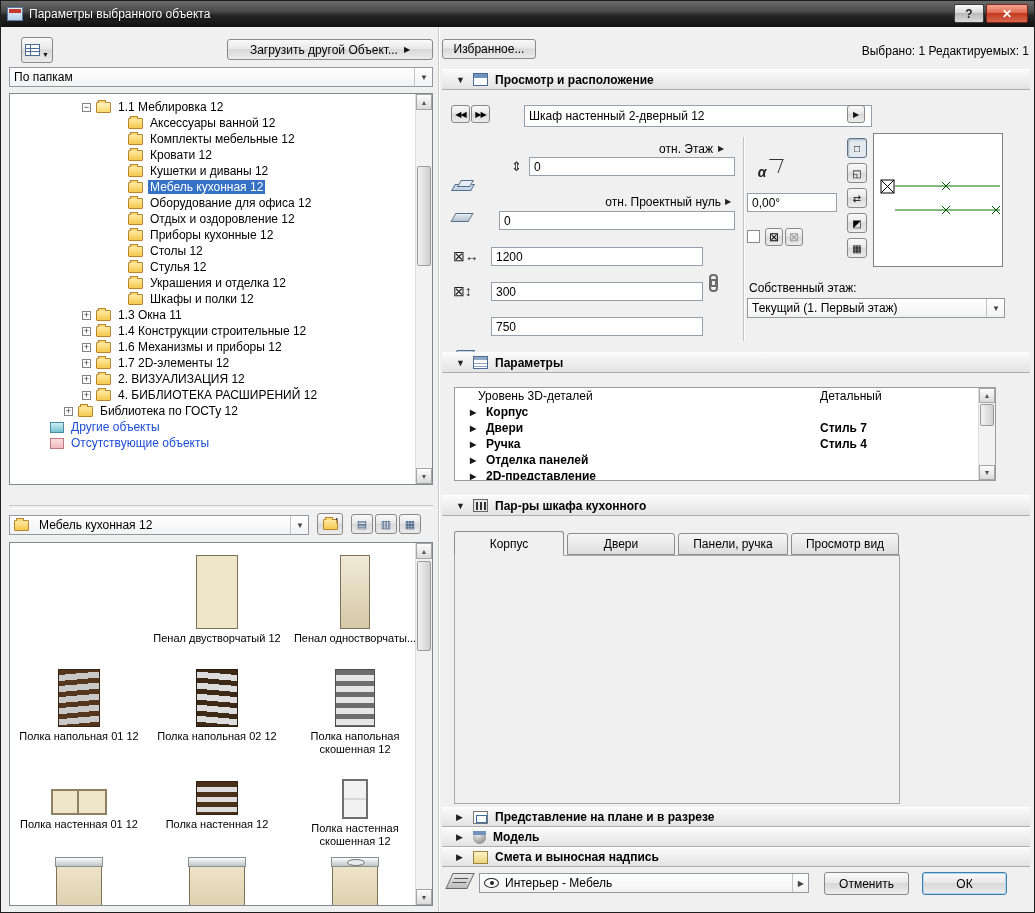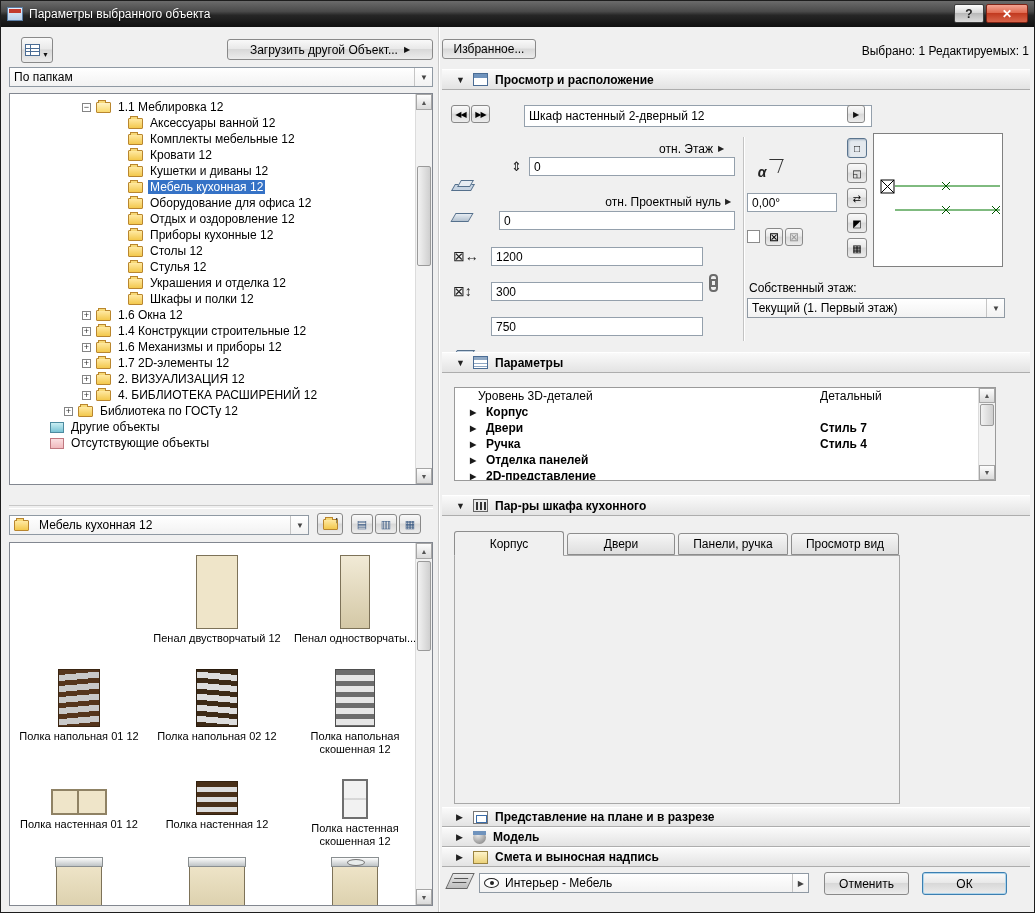--- a/index.html
+++ b/index.html
@@ -63,21 +63,21 @@
   .grid-ico::after { content:""; position:absolute; top:0; bottom:0; left:4px; border-left:1px solid #4a6c94; }
   #treeview-btn .mini-arr { font-size:7px; margin-left:2px; margin-top:8px; }
 
   #load-btn { left:226px; top:38px; width:206px; height:21px; gap:6px; }
   #view-select { left:8px; top:66px; width:424px; height:20px; }
 
   #tree-box { left:8px; top:92px; width:424px; height:392px; background:#fff; border:1px solid #828790; overflow:hidden; }
   .trow { display:flex; align-items:center; height:16px; white-space:nowrap; }
   .t-root { padding-left:40px; } .t-gost { padding-left:54px; } .t-num { padding-left:72px; } .t-child { padding-left:118px; }
   .t-label { padding:0 2px; }
-  .trow.gray { color:#000000; }
+  .trow.gray { color:#1d4ed8; }
   .trow.sel .t-label { background:#3572c6; color:#fff; }
   .exp { width:9px; height:9px; border:1px solid #848484; background:#fff; margin-right:5px; flex:none;
     display:flex; align-items:center; justify-content:center; font-size:9px; line-height:7px; color:#333; }
   .exp.plus::before { content:"+"; } .exp.minus::before { content:"\2212"; }
   .fold { width:15px; height:11px; background:linear-gradient(#ffe9a2,#f3c84c); border:1px solid #b9862e; border-radius:1px; position:relative; margin-right:5px; flex:none; }
   .fold::before { content:""; position:absolute; top:-3px; left:1px; width:6px; height:2px; background:#f7d977; border:1px solid #b9862e; border-bottom:none; }
   .fold.open { background:linear-gradient(#fff3c4,#f9d96d); }
   .ico-other { width:14px; height:11px; background:linear-gradient(#c9eef3,#79c3d4); border:1px solid #4d8ba0; margin-right:5px; flex:none; }
   .ico-missing { width:14px; height:11px; background:linear-gradient(#fadfe1,#f0b9bd); border:1px solid #c07880; margin-right:5px; flex:none; }
 
@@ -242,21 +242,21 @@
           <span class="fold"></span>
           <span class="t-label">Украшения и отделка 12</span>
         </div>
       <div class="trow t-child">
           <span class="fold"></span>
           <span class="t-label">Шкафы и полки 12</span>
         </div>
       <div class="trow t-num">
           <span class="exp plus"></span>
           <span class="fold"></span>
-          <span class="t-label">1.6 Окна 12</span>
+          <span class="t-label">1.3 Окна 11</span>
         </div>
       <div class="trow t-num">
           <span class="exp plus"></span>
           <span class="fold"></span>
           <span class="t-label">1.4 Конструкции строительные 12</span>
         </div>
       <div class="trow t-num">
           <span class="exp plus"></span>
           <span class="fold"></span>
           <span class="t-label">1.6 Механизмы и приборы 12</span>

